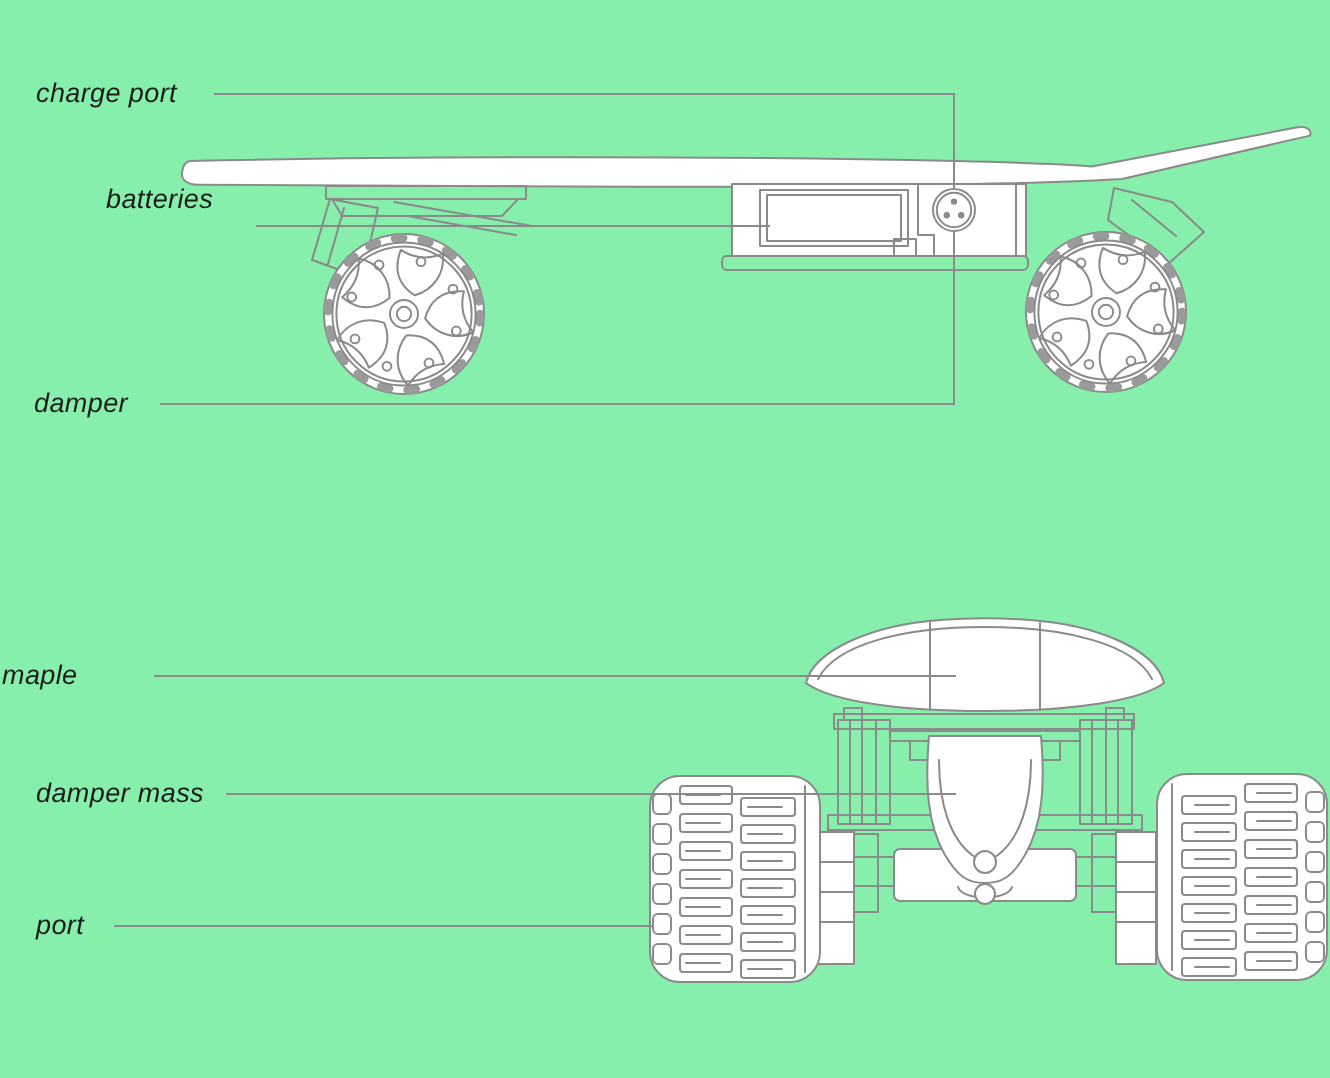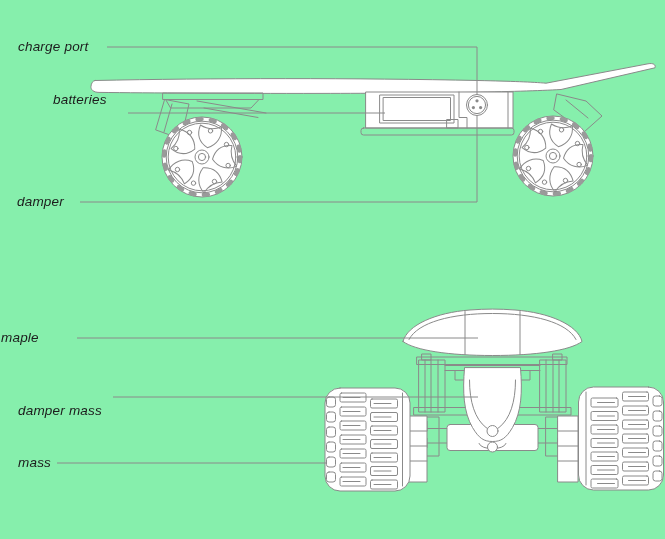--- a/index.html
+++ b/index.html
@@ -250,15 +250,15 @@
       <line x1="77" y1="338" x2="478" y2="338"></line>
       <line x1="113" y1="397" x2="478" y2="397"></line>
       <line x1="57" y1="463" x2="327" y2="463"></line>
     </g>
   </svg>
 
   <div class="label" style="left:18px;top:39px">charge port</div>
   <div class="label" style="left:53px;top:92px">batteries</div>
   <div class="label" style="left:17px;top:194px">damper</div>
   <div class="label" style="left:1px;top:330px">maple</div>
-  <div class="label" style="left:18px;top:403px">damper mass</div>
-  <div class="label" style="left:18px;top:455px">mass</div>
+  <div class="label" style="left:18px;top:389px">damper mass</div>
+  <div class="label" style="left:18px;top:455px">port</div>
 </div>
 
 </body></html>

